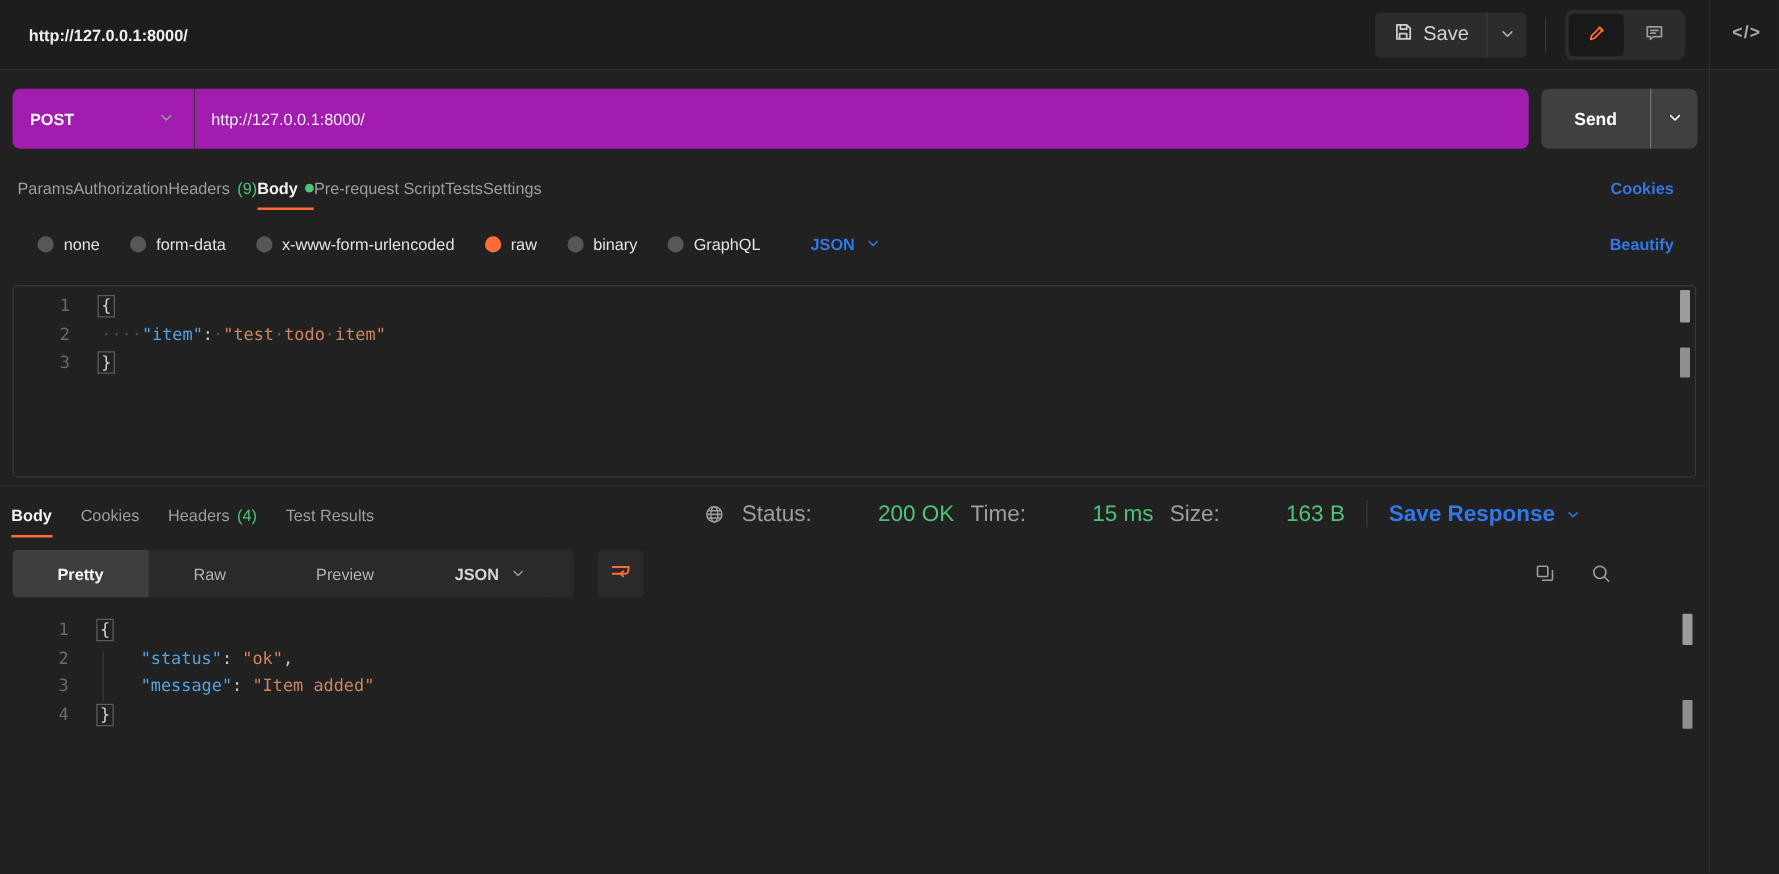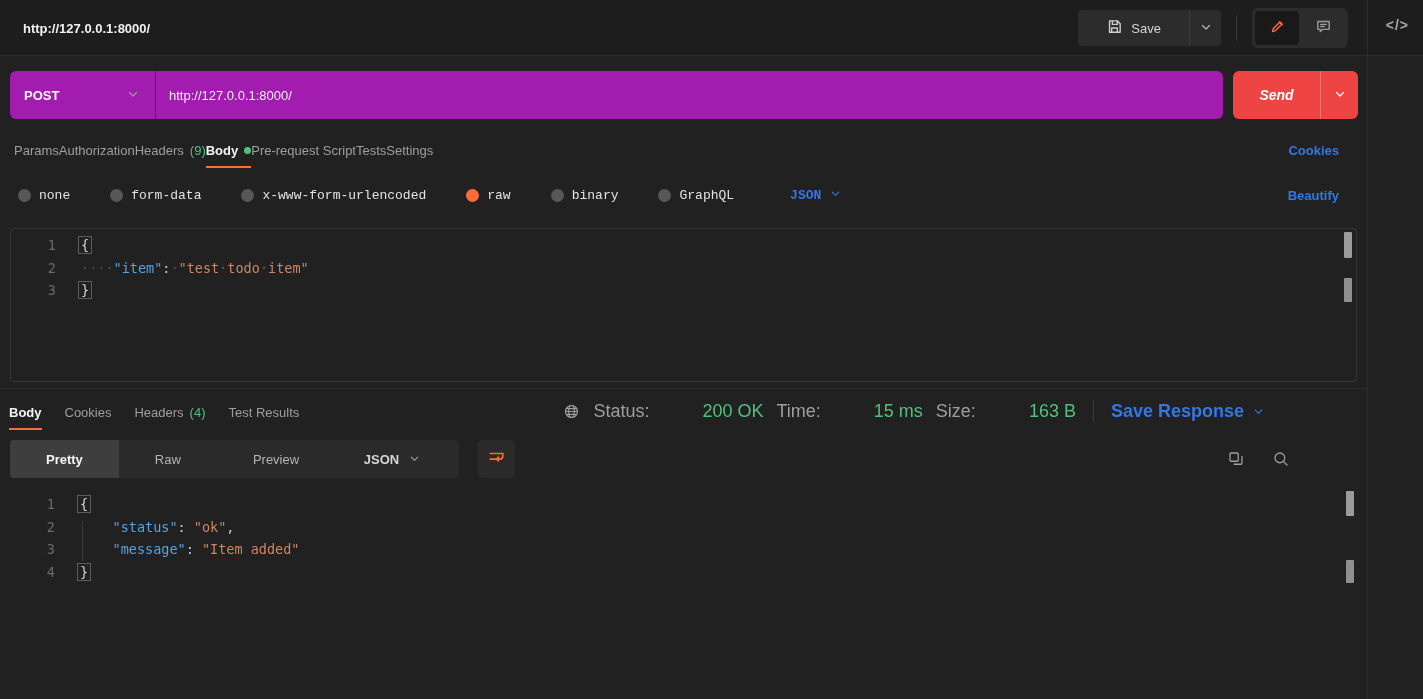--- a/index.html
+++ b/index.html
@@ -12,55 +12,55 @@
     font-size:13px;
   }
 
   
   .header { position:absolute; top:0; left:0; width:1423px; height:56px;
     background:#1d1d1d; border-bottom:1px solid #2d2d2d; }
   .req-title { position:absolute; left:23px; top:0; height:56px; display:flex; align-items:center;
     color:#f0f0f0; font-weight:bold; font-size:13px; }
   .header-right { position:absolute; right:75px; top:0; height:56px; display:flex; align-items:center; gap:15px; }
   .save-group { display:flex; align-items:stretch; height:36px; background:#2c2c2c; border-radius:4px; overflow:hidden; }
-  .save-main { display:flex; align-items:center; gap:8px; padding:0 28px; color:#d3d3d3; font-size:13px; cursor:pointer; }
+  .save-main { display:flex; align-items:center; gap:8px; padding:0 14px; color:#d3d3d3; font-size:16px; cursor:pointer; }
   .save-caret { display:flex; align-items:center; justify-content:center; width:32px; border-left:1px solid #3d3d3d; color:#b5b5b5; cursor:pointer; }
   .vdiv { width:1px; height:26px; background:#3a3a3a; }
   .seg-ctl { display:flex; height:40px; background:#2c2c2c; border-radius:6px; padding:3px; gap:2px; }
   .seg-btn { width:44px; border-radius:4px; display:flex; align-items:center; justify-content:center; cursor:pointer; }
   .seg-btn.on { background:#191919; }
   .code-rail-icon { position:absolute; right:14px; top:17px; color:#ababab; font-size:14px; font-weight:bold; letter-spacing:1px; cursor:pointer; }
 
   
   .rail-border { position:absolute; top:0; right:55px; width:1px; height:699px; background:#2d2d2d; }
 
   
   .url-box { position:absolute; left:10px; top:71px; width:1213px; height:48px;
     background:#a21caf; border-radius:6px; display:flex; align-items:center; }
   .method { display:flex; align-items:center; justify-content:space-between; width:145px; padding:0 16px 0 14px; cursor:pointer; }
   .method-label { color:#f5f5f5; font-weight:bold; font-size:13px; }
   .method-div { width:1px; height:48px; background:#3a3a3a; }
   .url-input { flex:1; padding-left:13px; color:#ededed; font-size:13px; cursor:text; }
-  .send-btn { position:absolute; right:65px; top:71px; width:125px; height:48px; background:#ef4444;
-    border-radius:6px; display:flex; cursor:pointer;font-style:italic; }
+  .send-btn { position:absolute; right:65px; top:71px; width:125px; height:48px; background:#404040;
+    border-radius:6px; display:flex; cursor:pointer; }
   .send-label { flex:1; display:flex; align-items:center; justify-content:center; color:#fff; font-weight:bold; font-size:14px; }
   .send-caret { width:38px; display:flex; align-items:center; justify-content:center; border-left:1px solid rgba(255,255,255,.25); color:#fff; }
 
   
   .tabs-row { position:absolute; left:0; top:129px; width:1368px; height:42px; display:flex; align-items:flex-end; padding-left:14px; }
   .tab { position:relative; color:#9e9e9e; font-size:13px; height:42px; display:flex; align-items:center; gap:6px; cursor:pointer; }
   .tab .cnt { color:#4fc27a; }
   .tab.active { color:#f3f3f3; font-weight:bold; }
   .tab.active::after { content:""; position:absolute; left:0; right:0; bottom:3px; height:2px; background:#ff6c37; }
   .dot { width:7px; height:7px; border-radius:50%; background:#4fc27a; }
   .cookies-link { position:absolute; right:84px; top:129px; height:42px; display:flex; align-items:center;
     color:#3377e6; font-weight:bold; font-size:13px; cursor:pointer; }
 
   
-  .modes-row { position:absolute; left:4px; top:173px; width:1368px; height:44px; display:flex; align-items:center; padding-left:14px; gap:40px;font-family:Liberation Mono, monospace; }
+  .modes-row { position:absolute; left:16px; top:173px; width:1368px; height:44px; display:flex; align-items:center; padding-left:14px; gap:24px; }
   .mode { display:flex; align-items:center; gap:8px; cursor:pointer; color:#e3e3e3; font-size:13px; }
   .radio { width:13px; height:13px; border-radius:50%; background:#575757; }
   .mode.on .radio { background:#ff6c37; }
   .lang-select { display:flex; align-items:center; gap:9px; color:#3377e6; font-weight:bold; font-size:13px; cursor:pointer; margin-left:16px; }
   .beautify-link { position:absolute; right:84px; top:173px; height:44px; display:flex; align-items:center;
     color:#3377e6; font-weight:bold; font-size:13px; cursor:pointer; }
 
   
   .editor { font-family:"DejaVu Sans Mono", monospace; font-size:13.5px; }
   .req-editor { position:absolute; left:10px; top:228px; width:1347px; height:154px;

